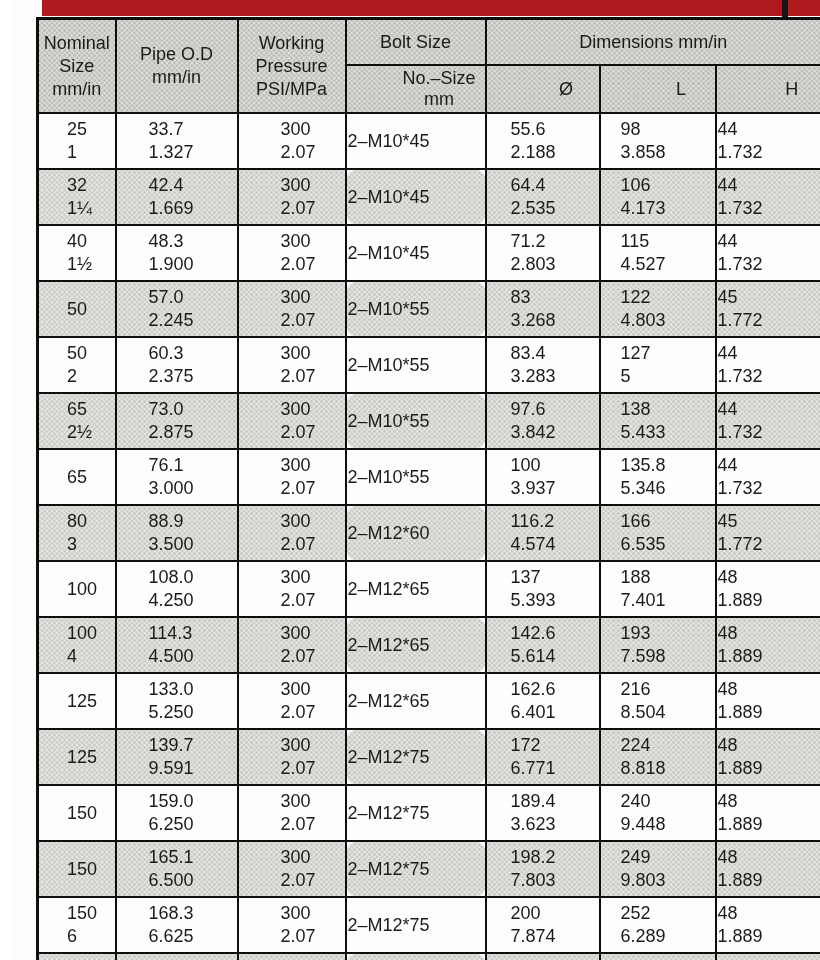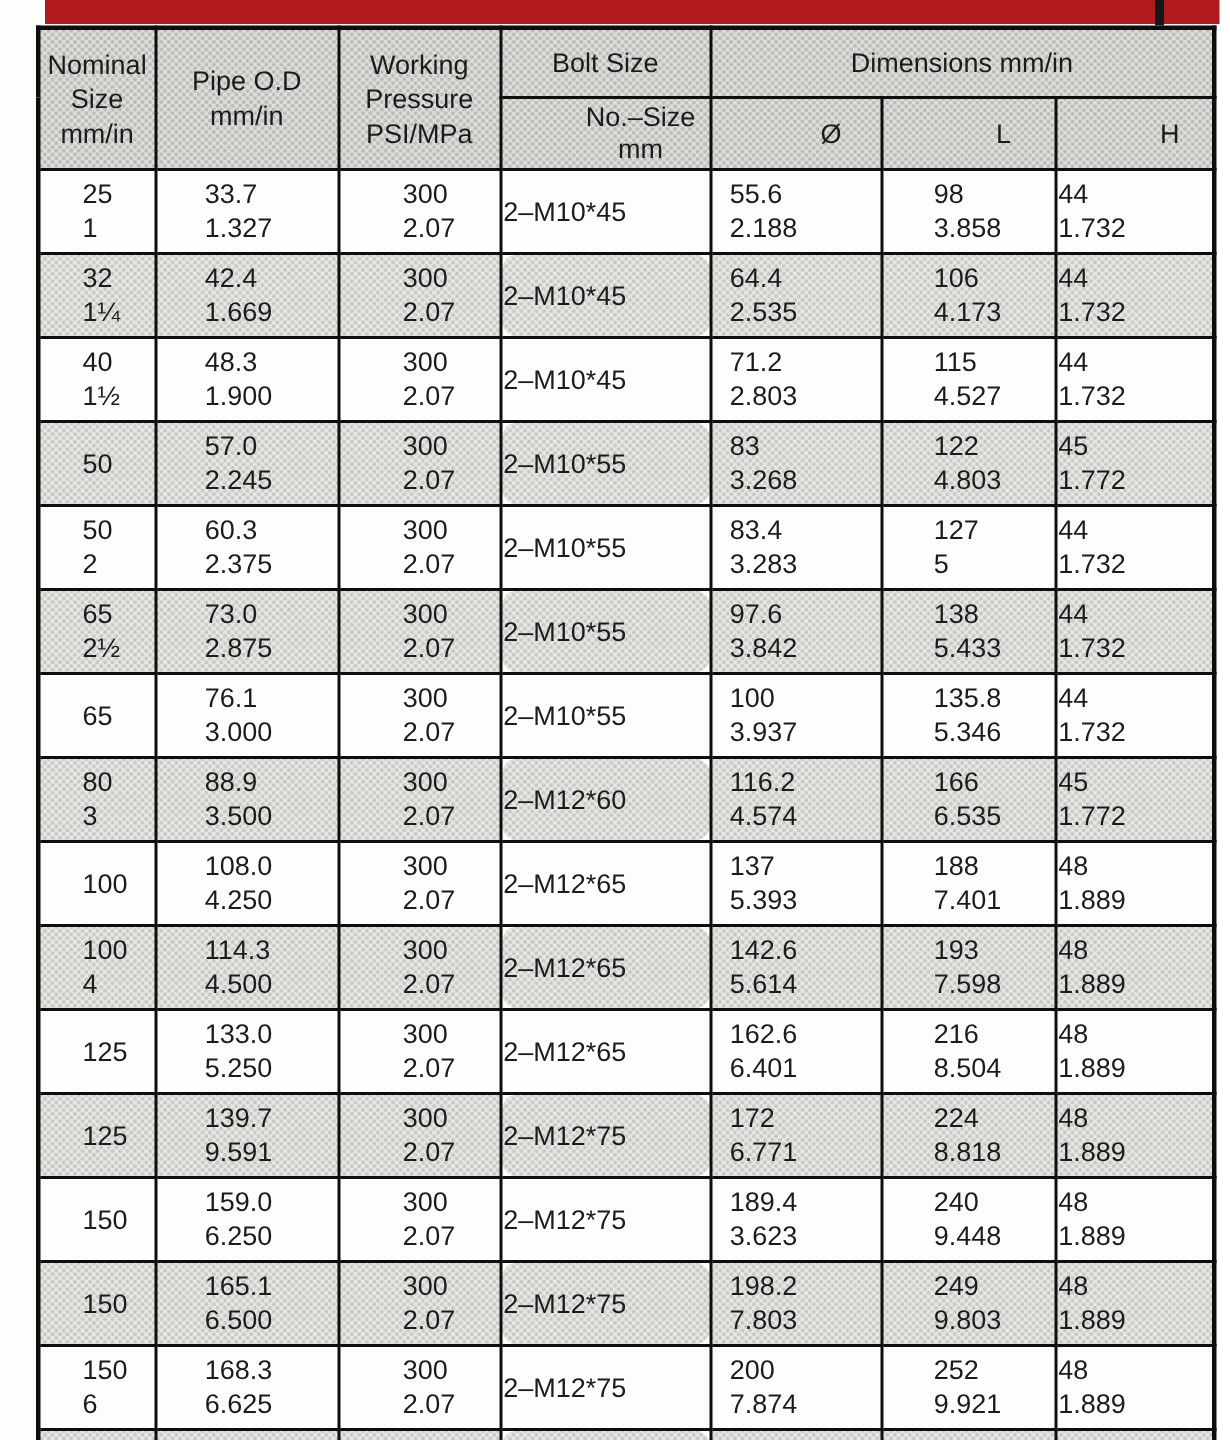--- a/index.html
+++ b/index.html
@@ -2,21 +2,21 @@
 <html><head>
 <meta charset="utf-8">
 <style>
   html,body{margin:0;padding:0;}
   body{
     width:820px;height:960px;overflow:hidden;
     background:#ffffff;
     font-family:"Liberation Sans","DejaVu Sans",sans-serif;
     color:#1b1b1b;
   }
-  .page{position:relative;width:776px;height:960px;background:#fdfdfc;}
+  .page{position:relative;width:776px;height:960px;background:#fdfdfc;margin-left:12px;}
 
   .red-bar{
     position:absolute;left:30px;top:0;width:783px;height:16px;
     background:#b01a1f;
   }
   .edge-shadow{
     position:absolute;right:0;top:0;width:6px;height:100%;
     background:linear-gradient(180deg,#161616 0%,#2d2d2d 35%,#6f6f6c 58%,#b9b8b5 75%,#eeedeb 90%,#ffffff 100%);
   }
 
@@ -50,22 +50,22 @@
     background-image:
       radial-gradient(circle, rgba(115,115,108,.26) 1px, transparent 1.6px),
       radial-gradient(circle, rgba(115,115,108,.26) 1px, transparent 1.6px);
     background-size:5px 5px;
     background-position:0 0,2.5px 2.5px;
   }
   .col-nominal{padding-left:28px;}
   .col-od{padding-left:32px;}
   .col-press{padding-left:42px;}
   .col-bolt{text-align:left;border-radius:13px;}
-  .col-dia{padding-left:12px;}
-  .col-len{padding-left:34px;}
+  .col-dia{padding-left:24px;}
+  .col-len{padding-left:20px;}
   .col-h{}
 </style>
 </head>
 <body>
 
 <div class="page">
   <div class="red-bar"></div>
   <div class="edge-shadow"></div>
 
   <div class="table-wrap">
@@ -520,21 +520,21 @@
             </td>
             <td class="col-bolt">
               <span class="line">2–M12*75</span>
             </td>
             <td class="col-dia">
               <span class="line">200</span>
               <span class="line">7.874</span>
             </td>
             <td class="col-len">
               <span class="line">252</span>
-              <span class="line">9.921</span>
+              <span class="line">6.289</span>
             </td>
             <td class="col-h">
               <span class="line">48</span>
               <span class="line">1.889</span>
             </td>
           </tr>
           <tr class="shaded">
             <td class="col-nominal">
               <span class="line">200</span>
             </td>

